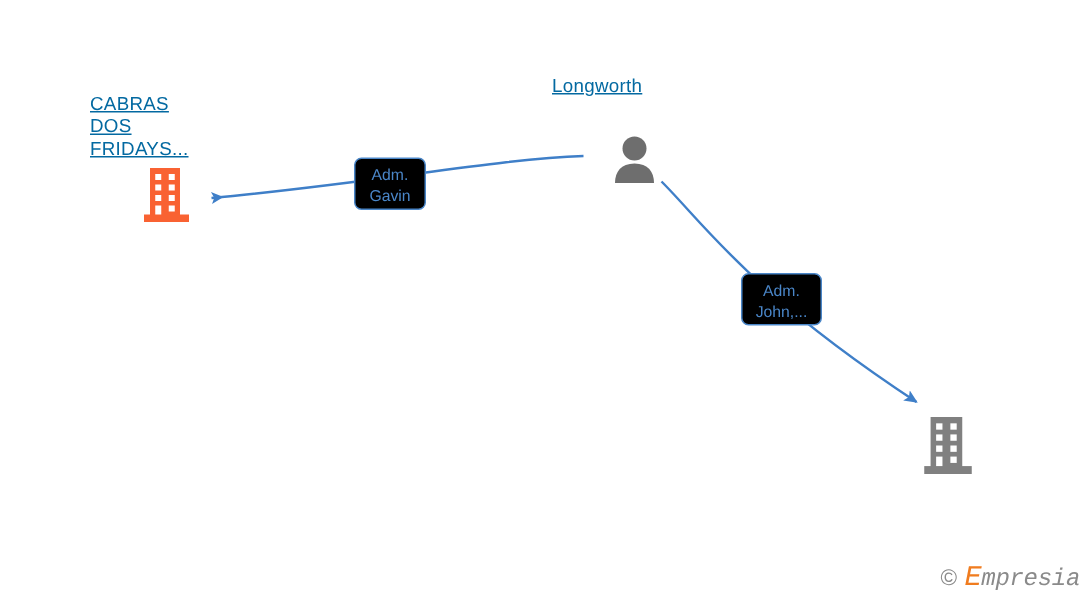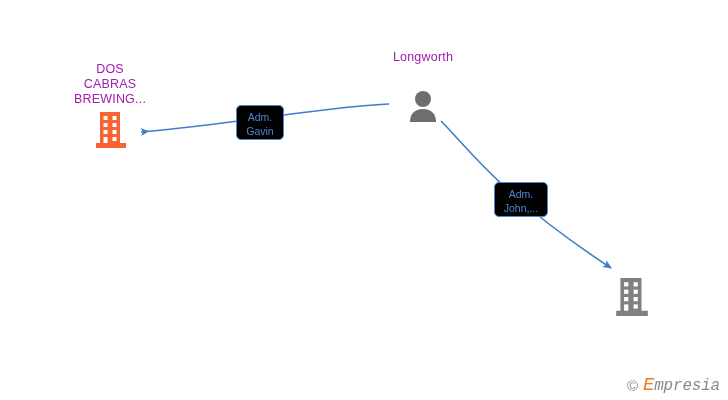--- a/index.html
+++ b/index.html
@@ -22,26 +22,26 @@
     left: 0;
     top: 0;
     width: 728px;
     height: 400px;
   }
   .node {
     position: absolute;
   }
   .node-label {
     position: absolute;
-    text-align: center;
-    color: #a21caf;
+    color: #0369a1;
     font-size: 12.5px;
     line-height: 15px;
     letter-spacing: 0.2px;
     white-space: nowrap;
+    text-decoration: underline;
   }
   
   #company-dos-cabras {
     left: 60px;
     top: 62px;
     width: 100px;
   }
   #company-dos-cabras .node-label {
     left: 0;
     top: 0;
@@ -165,23 +165,23 @@
     <span class="ln">Gavin</span>
   </div>
 
   <div class="edge-label" id="edge-label-2">
     <span class="ln">Adm.</span>
     <span class="ln">John,...</span>
   </div>
 
   <div class="node" id="company-dos-cabras">
     <div class="node-label">
+      <div>CABRAS</div>
       <div>DOS</div>
-      <div>CABRAS</div>
-      <div>BREWING...</div>
+      <div>FRIDAYS...</div>
     </div>
     <div class="icon-wrap">
       <svg width="30" height="36" viewBox="0 0 30 36" xmlns="http://www.w3.org/2000/svg">
         <rect x="4" y="0" width="20" height="32" fill="#f96232"></rect>
         <rect x="0" y="31" width="30" height="5" fill="#f96232"></rect>
         <rect x="7.5" y="4" width="4" height="4" fill="#ffffff"></rect>
         <rect x="16.5" y="4" width="4" height="4" fill="#ffffff"></rect>
         <rect x="7.5" y="11" width="4" height="4" fill="#ffffff"></rect>
         <rect x="16.5" y="11" width="4" height="4" fill="#ffffff"></rect>
         <rect x="7.5" y="18" width="4" height="4" fill="#ffffff"></rect>

